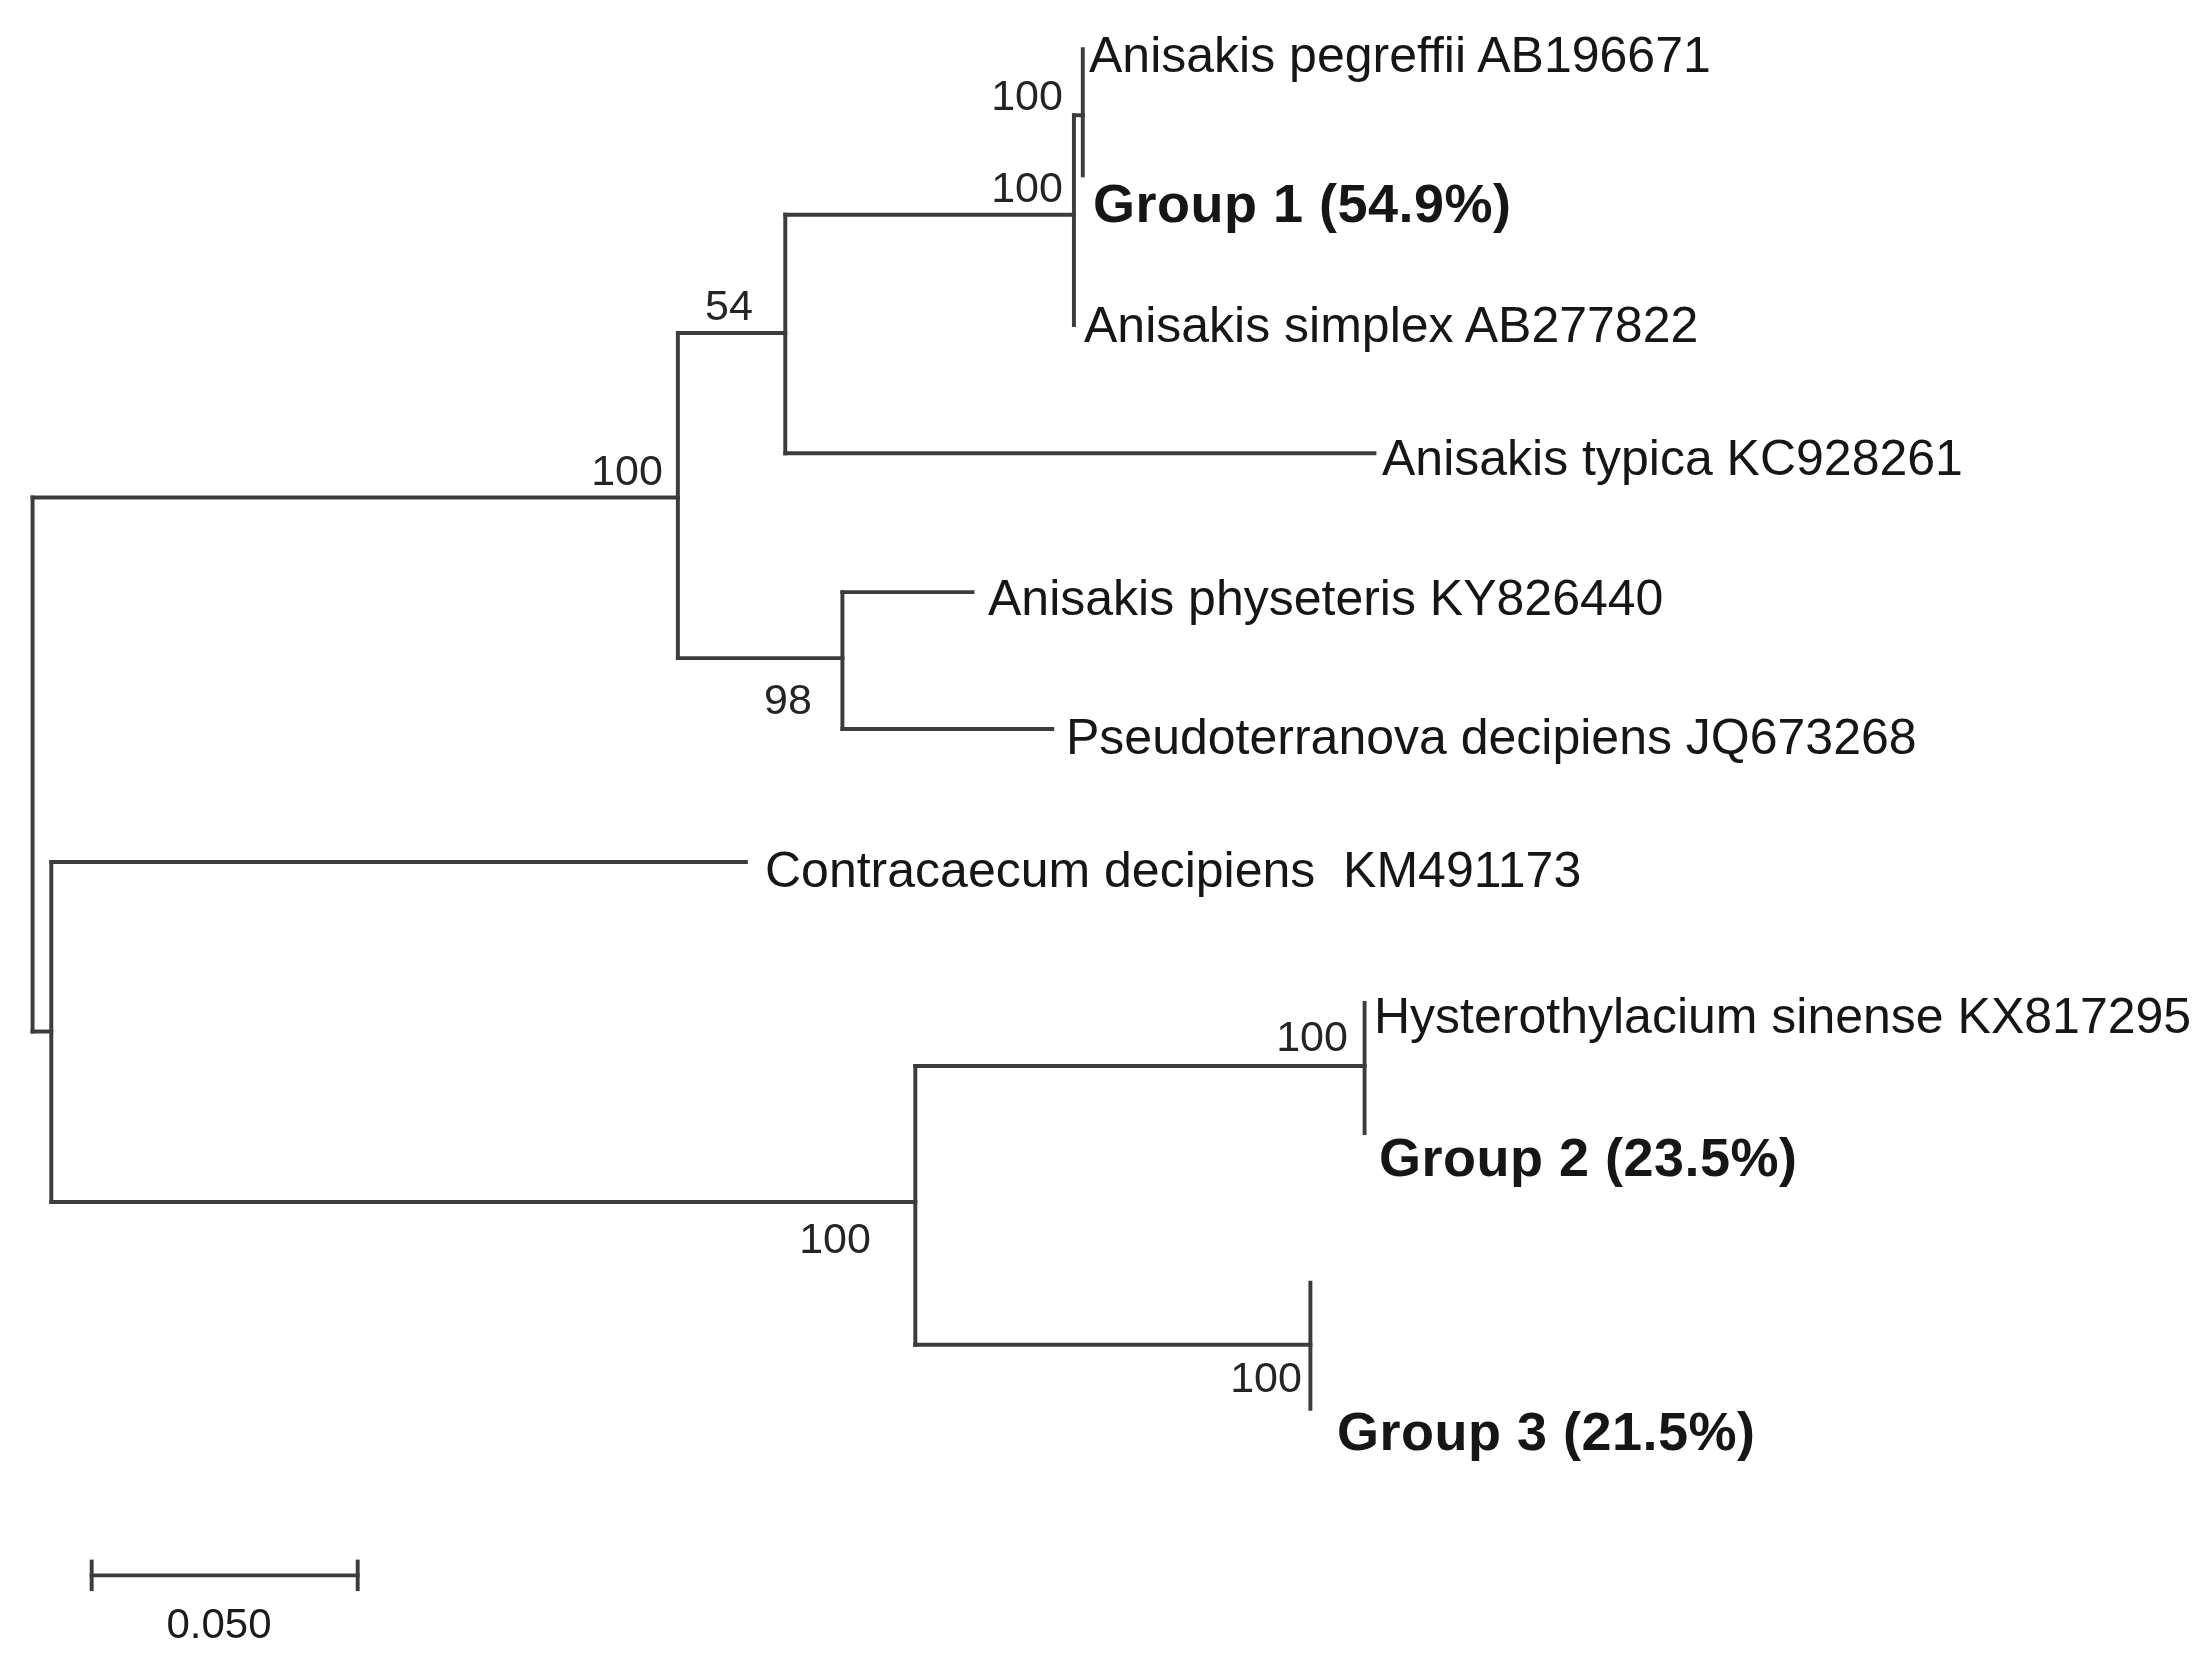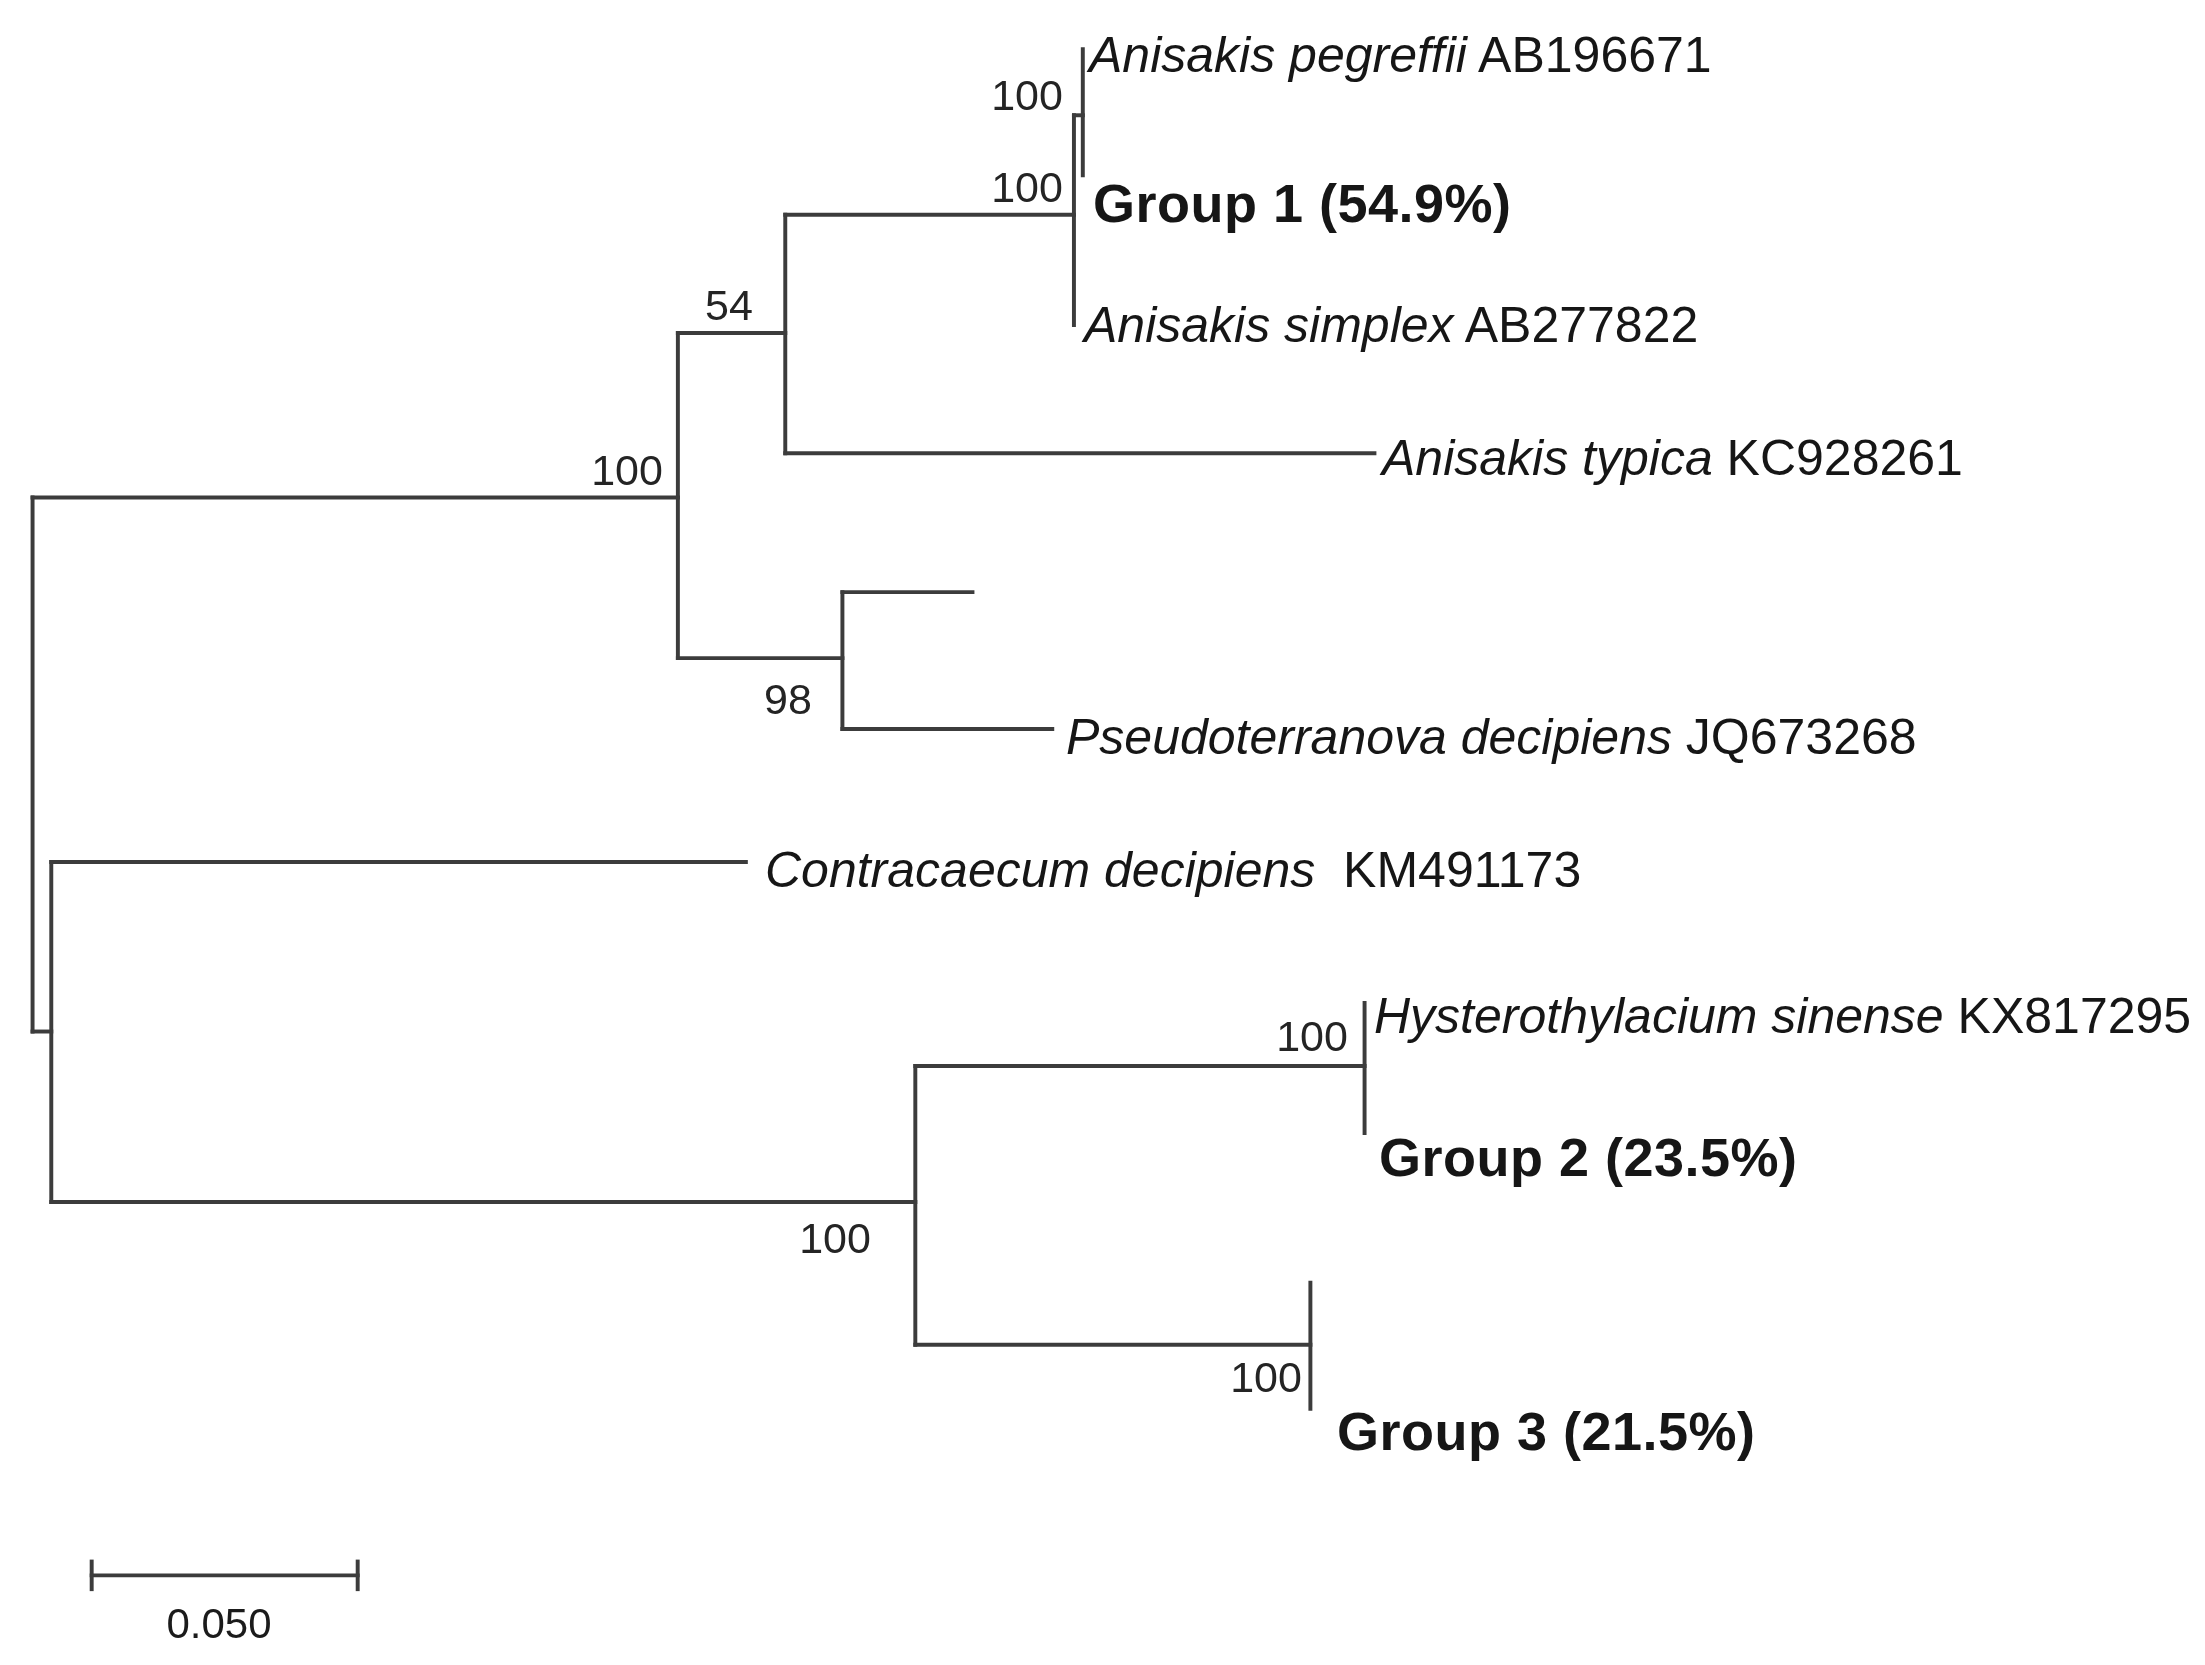--- a/index.html
+++ b/index.html
@@ -13,21 +13,21 @@
   #tree-lines{position:absolute;left:0;top:0;width:2206px;height:1666px;}
   #labels-layer{position:absolute;left:0;top:0;width:2206px;height:1666px;}
   .taxon-label{
     position:absolute;
     transform:translateY(-52%);
     white-space:pre;
     font-size:50px;
     color:#161616;
     letter-spacing:0px;
   }
-  .taxon-label .sp{font-style:italic;}
+  .taxon-label .sp{}
   .taxon-label.bold{font-weight:bold;font-size:54px;letter-spacing:0.5px;}
   .bootstrap-label{
     position:absolute;
     transform:translate(-50%,-50%);
     font-size:43px;
     color:#242424;
     white-space:pre;
   }
   .scalebar-label{
     position:absolute;
@@ -67,20 +67,21 @@
       <line x1="93" y1="1599" x2="363" y2="1599" stroke="#3c3c3c" stroke-width="4" stroke-linecap="square"></line>
       <line x1="93" y1="1585" x2="93" y2="1613" stroke="#3c3c3c" stroke-width="4" stroke-linecap="square"></line>
       <line x1="363" y1="1585" x2="363" y2="1613" stroke="#3c3c3c" stroke-width="4" stroke-linecap="square"></line>
     </svg>
   <div id="labels-layer">
     <div class="scalebar-label" style="left: 219px; top: 1624px;">0.050</div>
   <div class="taxon-label" style="left: 1089px; top: 56px;"><span class="sp">Anisakis pegreffii</span><span> AB196671</span></div>
       <div class="taxon-label bold" style="left: 1093px; top: 204px;"><span>Group 1 (54.9%)</span></div>
       <div class="taxon-label" style="left: 1084px; top: 326px;"><span class="sp">Anisakis simplex</span><span> AB277822</span></div>
       <div class="taxon-label" style="left: 1382px; top: 459px;"><span class="sp">Anisakis typica</span><span> KC928261</span></div>
+      <div class="taxon-label" style="left: 988px; top: 599px;"><span class="sp">Anisakis physeteris</span><span> KY826440</span></div>
       <div class="taxon-label" style="left: 1066px; top: 738px;"><span class="sp">Pseudoterranova decipiens</span><span> JQ673268</span></div>
       <div class="taxon-label" style="left: 765px; top: 871px;"><span class="sp">Contracaecum decipiens</span><span>  KM491173</span></div>
       <div class="taxon-label" style="left: 1374px; top: 1017px;"><span class="sp">Hysterothylacium sinense</span><span> KX817295</span></div>
       <div class="taxon-label bold" style="left: 1379px; top: 1150px; margin-top: 8px;"><span>Group 2 (23.5%)</span></div>
       <div class="taxon-label bold" style="left: 1337px; top: 1421px; margin-top: 11px;"><span>Group 3 (21.5%)</span></div>
       <div class="bootstrap-label" style="left: 1027px; top: 95px;">100</div>
       <div class="bootstrap-label" style="left: 1027px; top: 187px;">100</div>
       <div class="bootstrap-label" style="left: 729px; top: 305px;">54</div>
       <div class="bootstrap-label" style="left: 627px; top: 470px;">100</div>
       <div class="bootstrap-label" style="left: 788px; top: 699px;">98</div>

